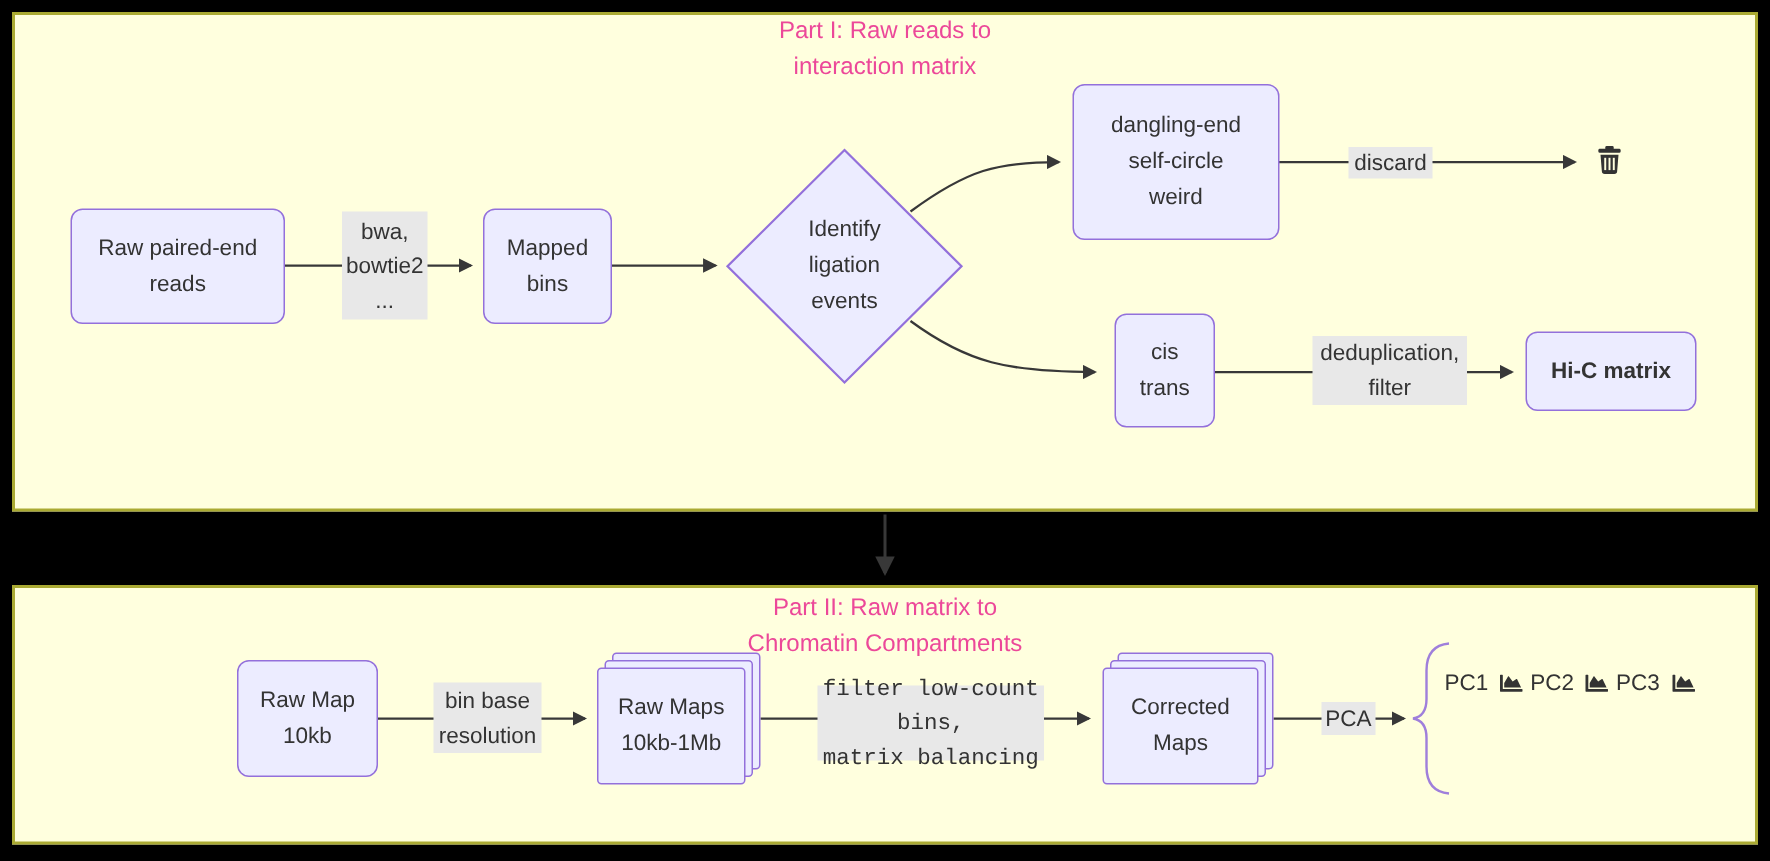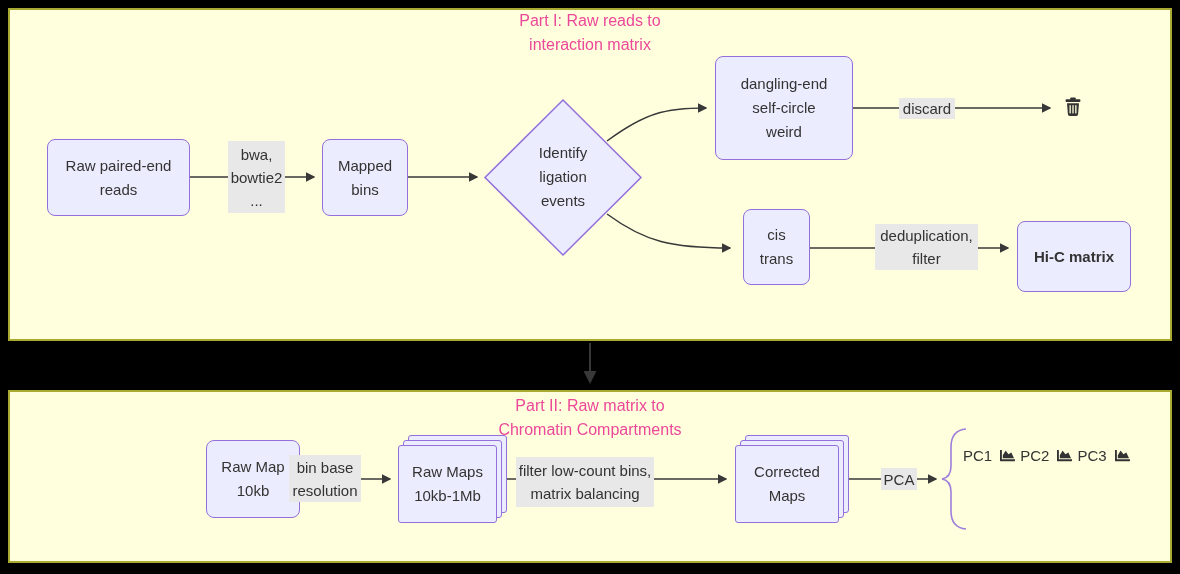--- a/index.html
+++ b/index.html
@@ -92,36 +92,36 @@
     <rect x="11.2" y="8.2" width="1.3" height="8.2" fill="#ffffde"></rect>
   </svg>
 </span>
 
 <div class="node" style="left:743px;top:209px;width:67px;height:76px;">cis
 trans</div>
 
 <div class="edge-label" style="left:875px;top:224px;width:103px;height:46px;">deduplication,
 filter</div>
 
-<div class="node bold" style="left:1017px;top:221px;width:114px;height:71px;">Hi-C matrix</div>
+<div class="node bold" style="left:1017px;top:221px;width:114px;height:53px;">Hi-C matrix</div>
 
-<div class="node" style="left:158px;top:440px;width:94px;height:78px;margin-left:48px;">Raw Map
+<div class="node" style="left:158px;top:440px;width:94px;height:78px;">Raw Map
 10kb</div>
 
 <div class="edge-label" style="left:289px;top:455px;width:72px;height:47px;">bin base
 resolution</div>
 
 <div class="stack" style="left:398px;top:435px;width:109px;height:88px;">
   <div class="stack-layer" style="left:10px;top:0;width:99px;height:78px;"></div>
   <div class="stack-layer" style="left:5px;top:5px;width:99px;height:78px;"></div>
   <div class="front" style="left:0;top:10px;width:99px;height:78px;">Raw Maps
 10kb-1Mb</div>
 </div>
 
-<div class="edge-label" style="left:516px;top:457px;width:138px;height:50px;">filter low-count bins,
+<div class="edge-label" style="left:545px;top:457px;width:151px;height:50px;font-family:Liberation Mono, monospace;">filter low-count bins,
 matrix balancing</div>
 
 <div class="stack" style="left:735px;top:435px;width:114px;height:88px;">
   <div class="stack-layer" style="left:10px;top:0;width:104px;height:78px;"></div>
   <div class="stack-layer" style="left:5px;top:5px;width:104px;height:78px;"></div>
   <div class="front" style="left:0;top:10px;width:104px;height:78px;">Corrected
 Maps</div>
 </div>
 
 <div class="edge-label" style="left:881px;top:468px;width:36px;height:22px;">PCA</div>

